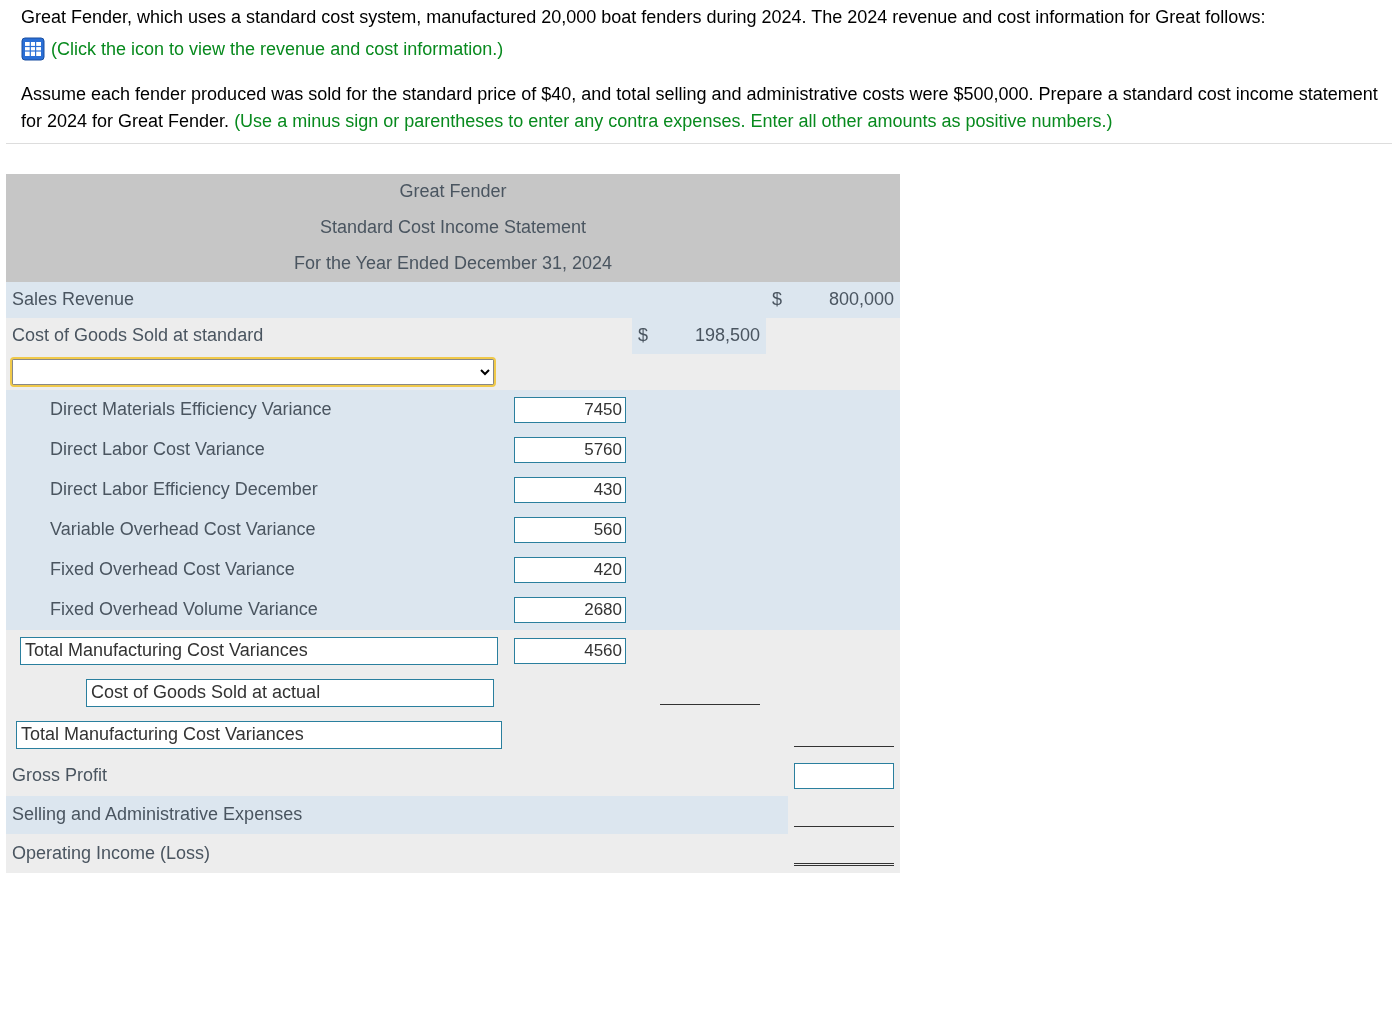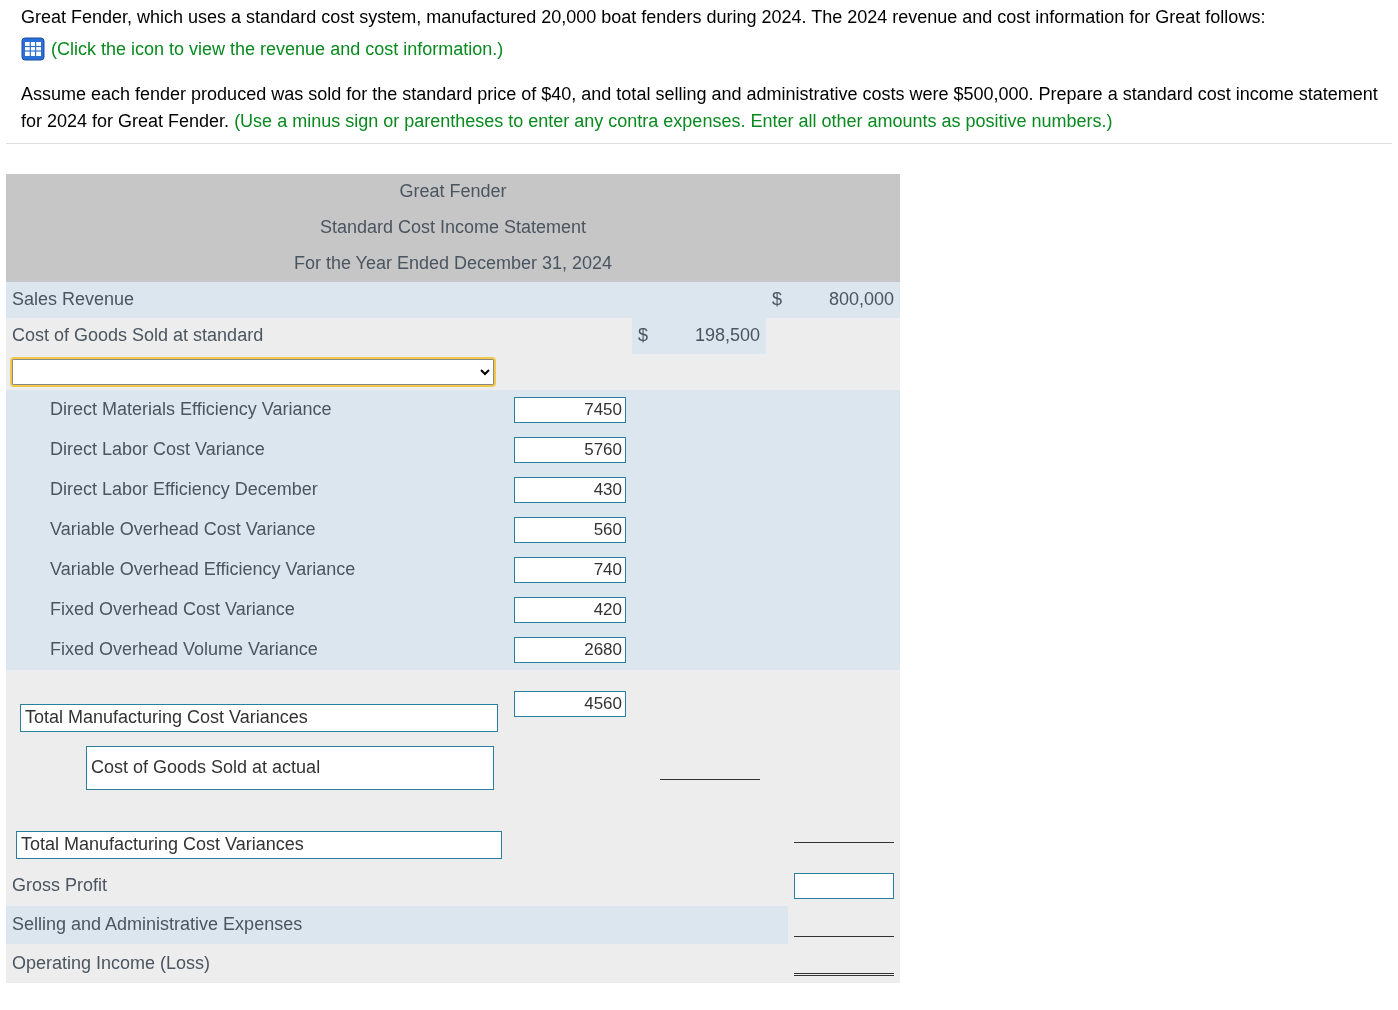--- a/index.html
+++ b/index.html
@@ -85,25 +85,24 @@
     }
     input.txt-label {
       width: 478px;
       height: 28px;
       font-size: 18px;
       text-align: left;
       padding-left: 4px;
       border: 1px solid #2a7f9e;
       background: #fff;
       color: #333;
-      margin-top: 27px;
     }
     input.txt-label2 {
       width: 408px;
-      height: 44px;
+      height: 28px;
       font-size: 18px;
       text-align: left;
       padding-left: 4px;
       border: 1px solid #2a7f9e;
       background: #fff;
       color: #333;
     }
     .underline-input {
       width: 100px;
       height: 24px;
@@ -222,28 +221,20 @@
   </tr>
   <tr class="row-blue">
     <td class="col-label indent1">Variable Overhead Cost Variance</td>
     <td class="col-val1"><input class="txt" value="560" style=""></td>
     <td></td>
         <td></td>
         <td></td>
         <td></td>
   </tr>
   <tr class="row-blue">
-    <td class="col-label indent1">Variable Overhead Efficiency Variance</td>
-    <td class="col-val1"><input class="txt" value="740" style=""></td>
-    <td></td>
-        <td></td>
-        <td></td>
-        <td></td>
-  </tr>
-  <tr class="row-blue">
     <td class="col-label indent1">Fixed Overhead Cost Variance</td>
     <td class="col-val1"><input class="txt" value="420" style=""></td>
     <td></td>
         <td></td>
         <td></td>
         <td></td>
   </tr>
   <tr class="row-blue">
     <td class="col-label indent1">Fixed Overhead Volume Variance</td>
     <td class="col-val1"><input class="txt" value="2680" style=""></td>

